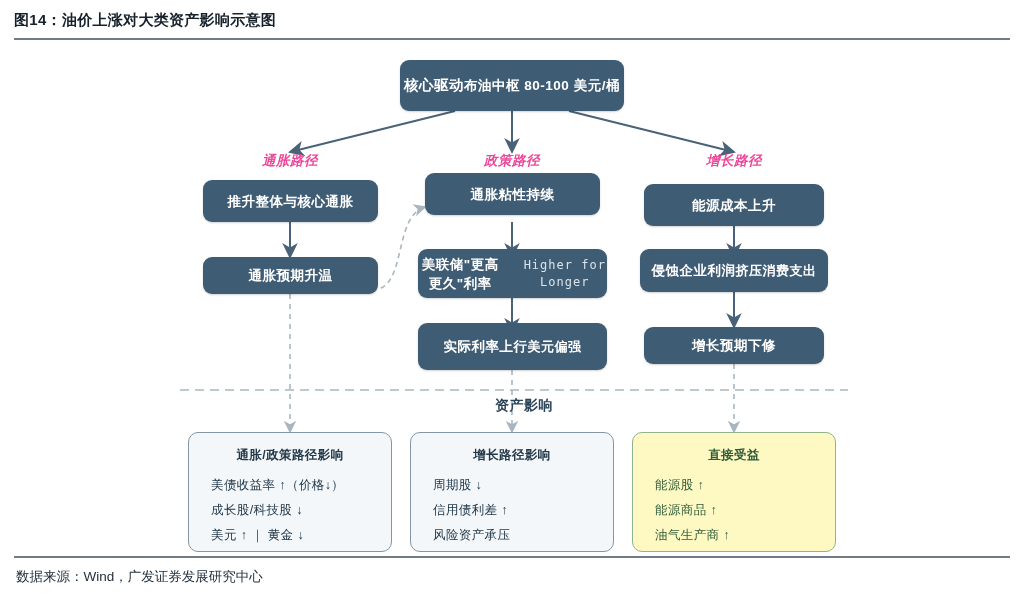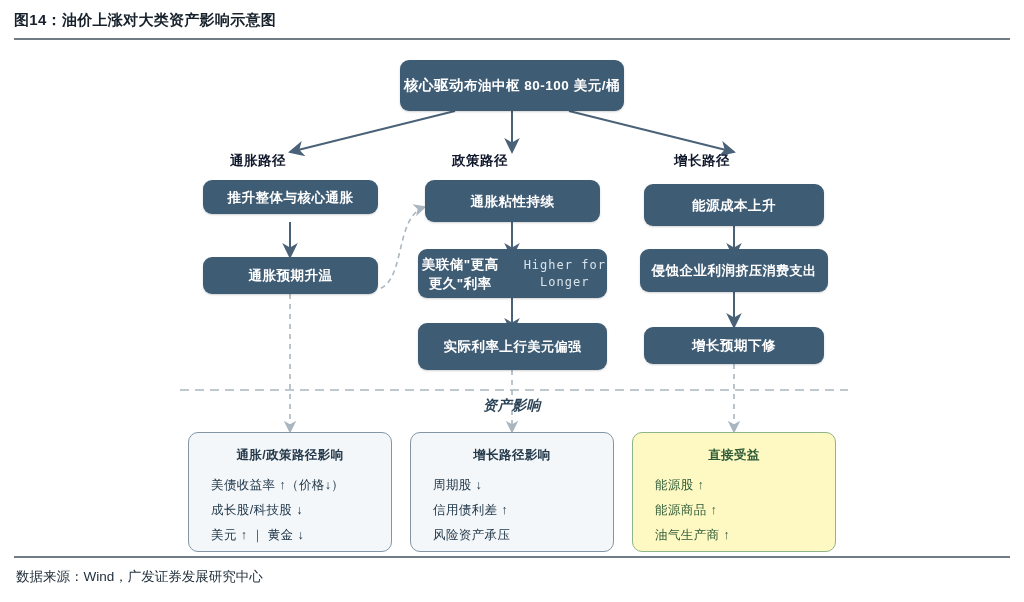--- a/index.html
+++ b/index.html
@@ -40,22 +40,22 @@
   .node .en{
     font-family:"DejaVu Sans Mono","Liberation Mono",monospace;
     font-size:12px;font-weight:normal;line-height:17px;letter-spacing:1px;
     color:#d9e3ea;
     margin-left:20px;
   }
   .node.root .l1{font-size:14.5px;}
   .node.root .l2{font-size:13.5px;}
 
   .pathlabel{
-    position:absolute;font-size:13.5px;font-weight:bold;color:#0f172a;
-    text-align:left;white-space:nowrap;letter-spacing:.5px;
+    position:absolute;font-size:13.5px;font-weight:bold;color:#ec4899;
+    text-align:center;white-space:nowrap;letter-spacing:.5px;font-style:italic;
   }
   .sectitle{
     position:absolute;font-size:14px;font-weight:bold;color:#2b4356;
     text-align:center;white-space:nowrap;letter-spacing:.5px;
   }
 
   .acard{
     position:absolute;box-sizing:border-box;
     border:1.4px solid #8496a4;border-radius:10px;background:#f4f7f9;
   }
@@ -116,28 +116,28 @@
 
   <div class="node root" style="left:400px;top:18px;width:224px;height:51px;">
     <div class="l1">核心驱动</div>
     <div class="l2">布油中枢 80-100 美元/桶</div>
   </div>
 
   <div class="pathlabel" style="left:230px;top:110px;width:120px;">通胀路径</div>
   <div class="pathlabel" style="left:452px;top:110px;width:120px;">政策路径</div>
   <div class="pathlabel" style="left:674px;top:110px;width:120px;">增长路径</div>
 
-  <div class="node" style="left:203px;top:138px;width:175px;height:34px;">
+  <div class="node" style="left:203px;top:138px;width:175px;height:42px;">
     <div class="l1">推升整体与核心通胀</div>
   </div>
   <div class="node" style="left:203px;top:215px;width:175px;height:37px;">
     <div class="l1">通胀预期升温</div>
   </div>
 
-  <div class="node" style="left:425px;top:138px;width:175px;height:42px;">
+  <div class="node" style="left:425px;top:131px;width:175px;height:42px;">
     <div class="l1">通胀粘性持续</div>
   </div>
   <div class="node" style="left:418px;top:207px;width:189px;height:49px;">
     <div class="l1">美联储"更高更久"利率</div>
     <div class="en">Higher for Longer</div>
   </div>
   <div class="node" style="left:418px;top:281px;width:189px;height:47px;">
     <div class="l1">实际利率上行</div>
     <div class="l2">美元偏强</div>
   </div>
@@ -146,21 +146,21 @@
     <div class="l1">能源成本上升</div>
   </div>
   <div class="node" style="left:640px;top:207px;width:188px;height:43px;">
     <div class="l1">侵蚀企业利润</div>
     <div class="l2">挤压消费支出</div>
   </div>
   <div class="node" style="left:644px;top:285px;width:180px;height:37px;">
     <div class="l1">增长预期下修</div>
   </div>
 
-  <div class="sectitle" style="left:452px;top:355px;width:120px;font-style:italic;">资产影响</div>
+  <div class="sectitle" style="left:464px;top:355px;width:120px;">资产影响</div>
 
   <div class="acard" style="left:188px;top:390px;width:204px;height:120px;">
     <div class="ahead">通胀/政策路径影响</div>
     <ul>
       <li>美债收益率 ↑（价格↓）</li>
       <li>成长股/科技股 ↓</li>
       <li>美元 ↑ ｜ 黄金 ↓</li>
     </ul>
   </div>
 

